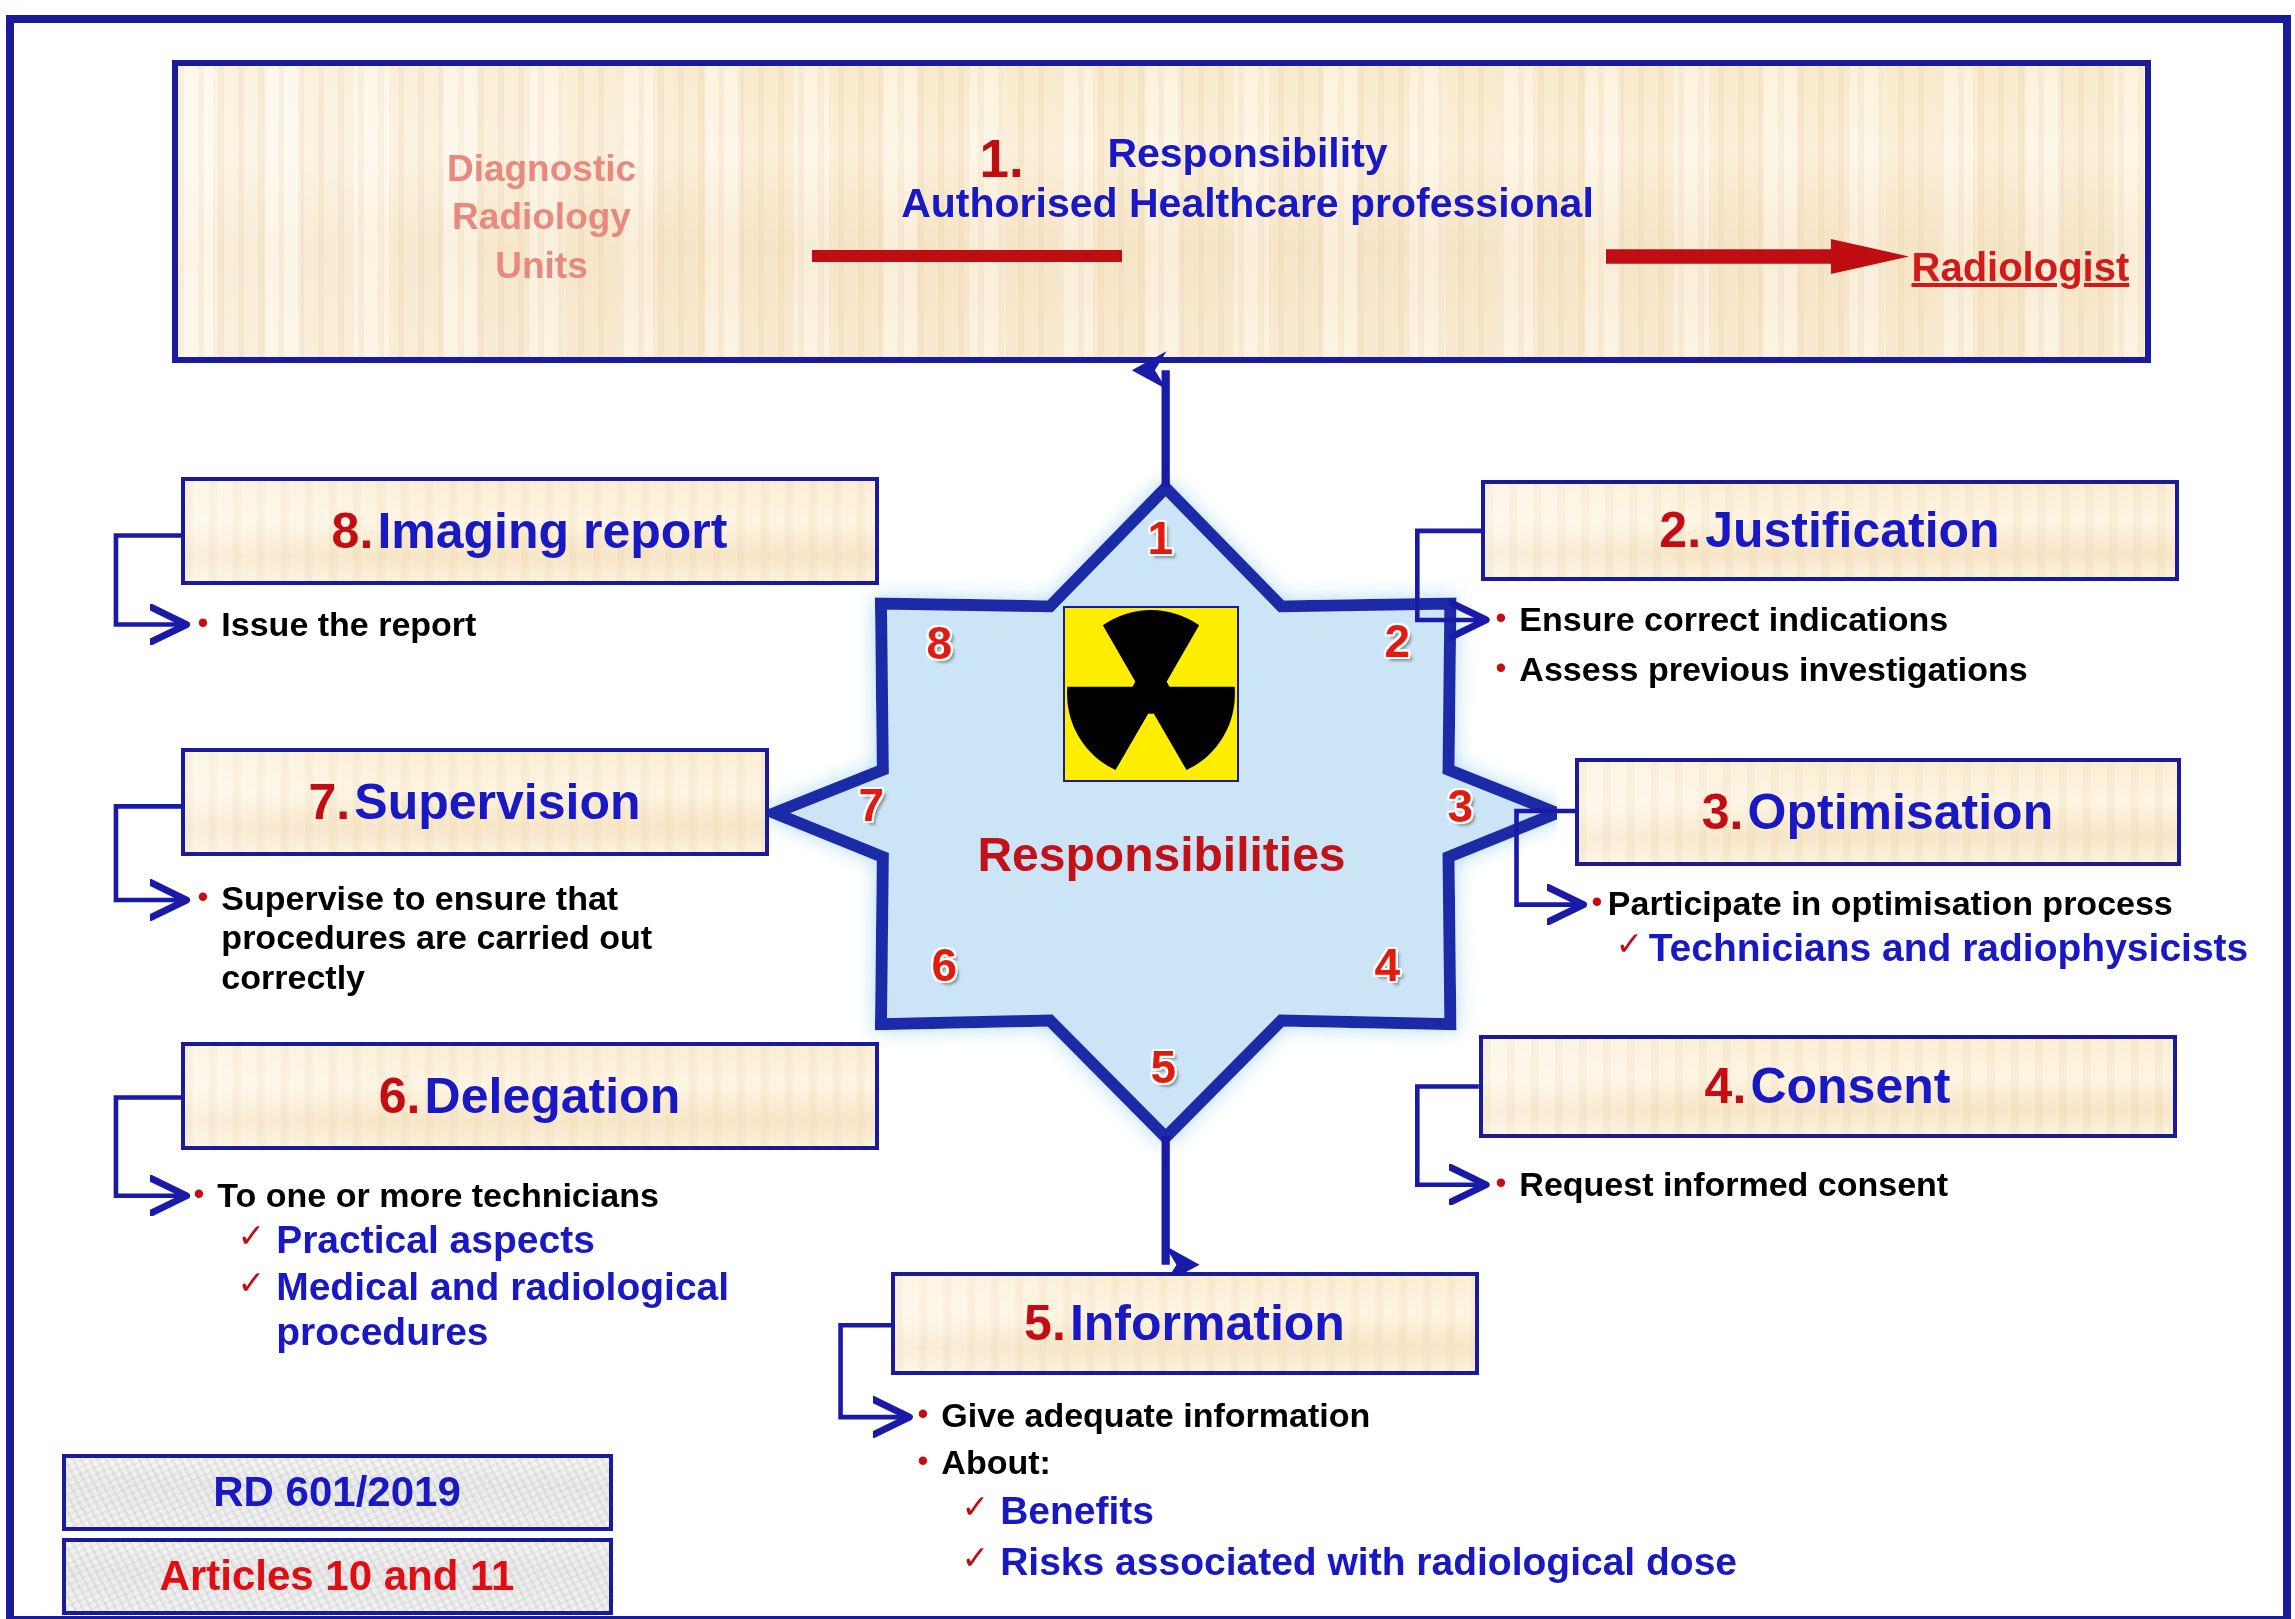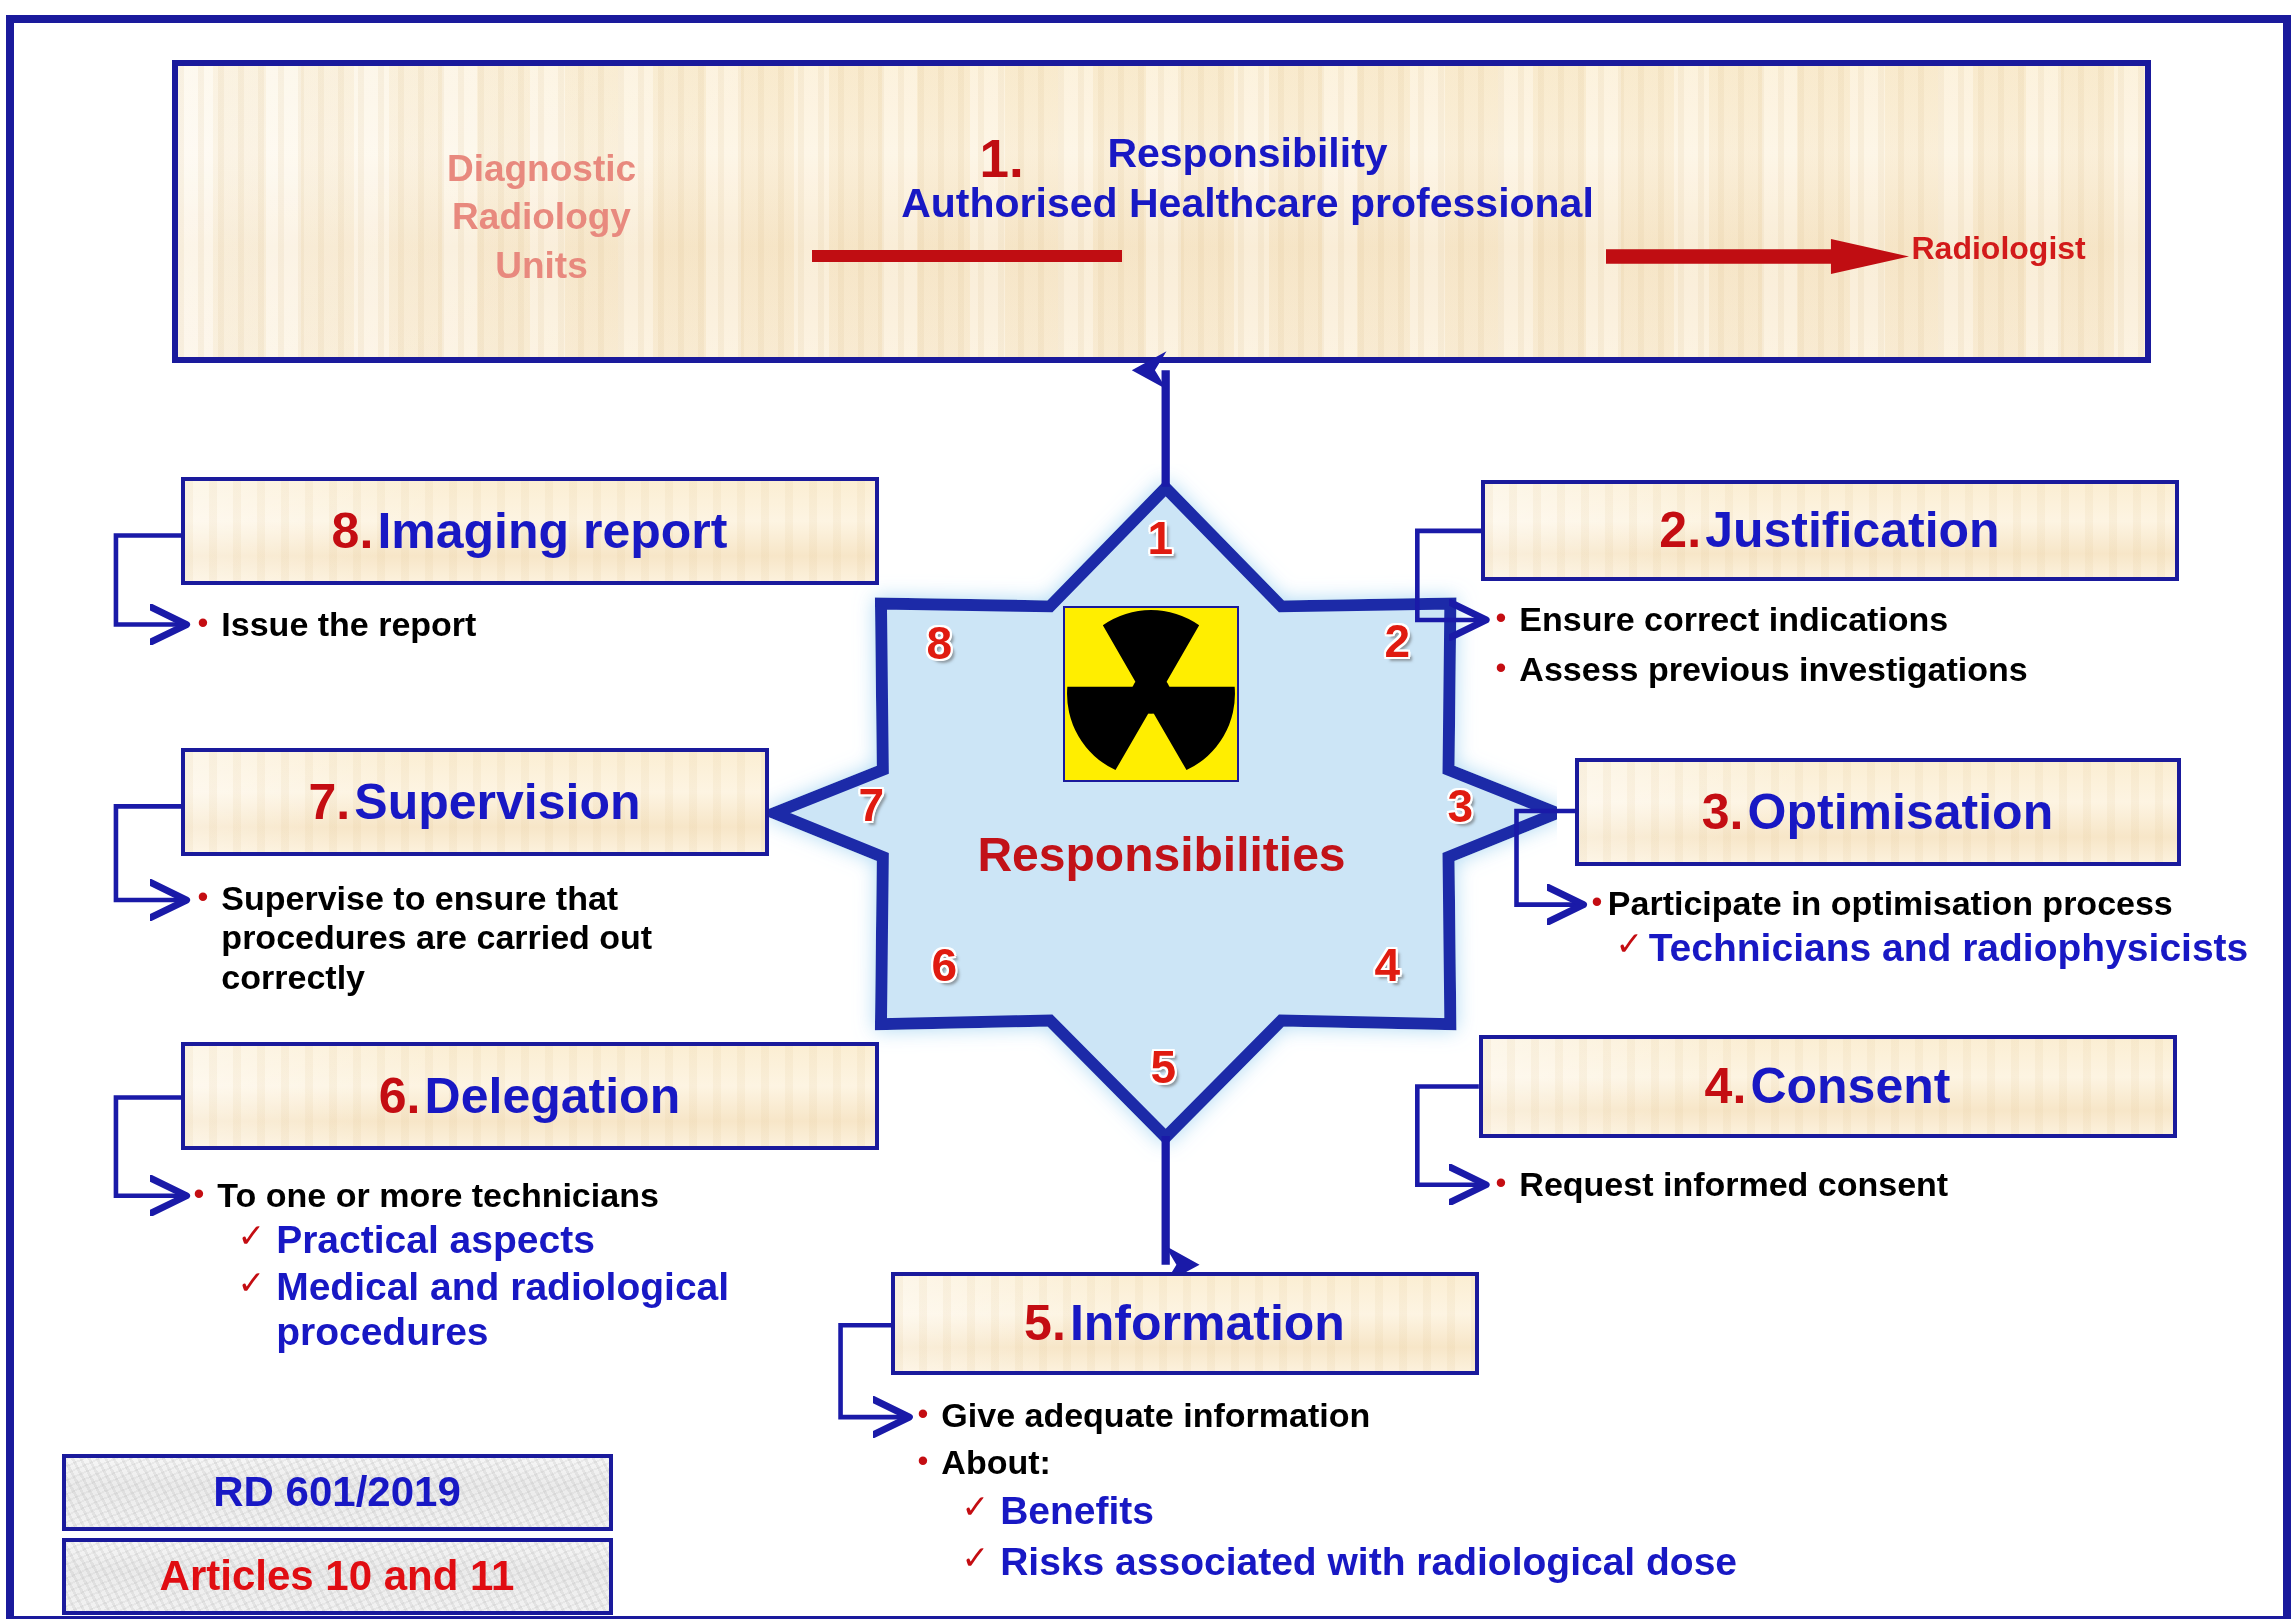--- a/index.html
+++ b/index.html
@@ -50,22 +50,22 @@
   #hdr-num {
     left:802px; top:66px; font-size:53px; font-weight:bold;
     color:#c00d12; z-index:4; line-height:1;
   }
   #hdr-redline {
     left:634px; top:184px; width:310px; height:12px;
     background:#c00d12; z-index:4;
   }
   #hdr-arrow { left:1428px; top:171px; width:303px; height:39px; z-index:4; }
   #hdr-right {
-    left:1734px; top:164px; font-size:32px; font-weight:bold;
-    color:#d21a1a; z-index:4; white-space:nowrap;
+    left:1734px; top:179px; font-size:40px; font-weight:bold;
+    color:#d21a1a; z-index:4; white-space:nowrap;text-decoration:underline;
   }
 
   
   #star-wrap { left:753px; top:441px; width:790px; height:698px; z-index:2; }
   #star-svg { width:100%; height:100%; display:block; }
   .star-num {
     position:absolute; font-size:46px; font-weight:bold; color:#e01b10;
     text-shadow:
       -1.8px -1.8px 0 #fff, 1.8px -1.8px 0 #fff, -1.8px 1.8px 0 #fff, 1.8px 1.8px 0 #fff,
       0 -2.3px 0 #fff, 0 2.3px 0 #fff, -2.3px 0 0 #fff, 2.3px 0 0 #fff,

